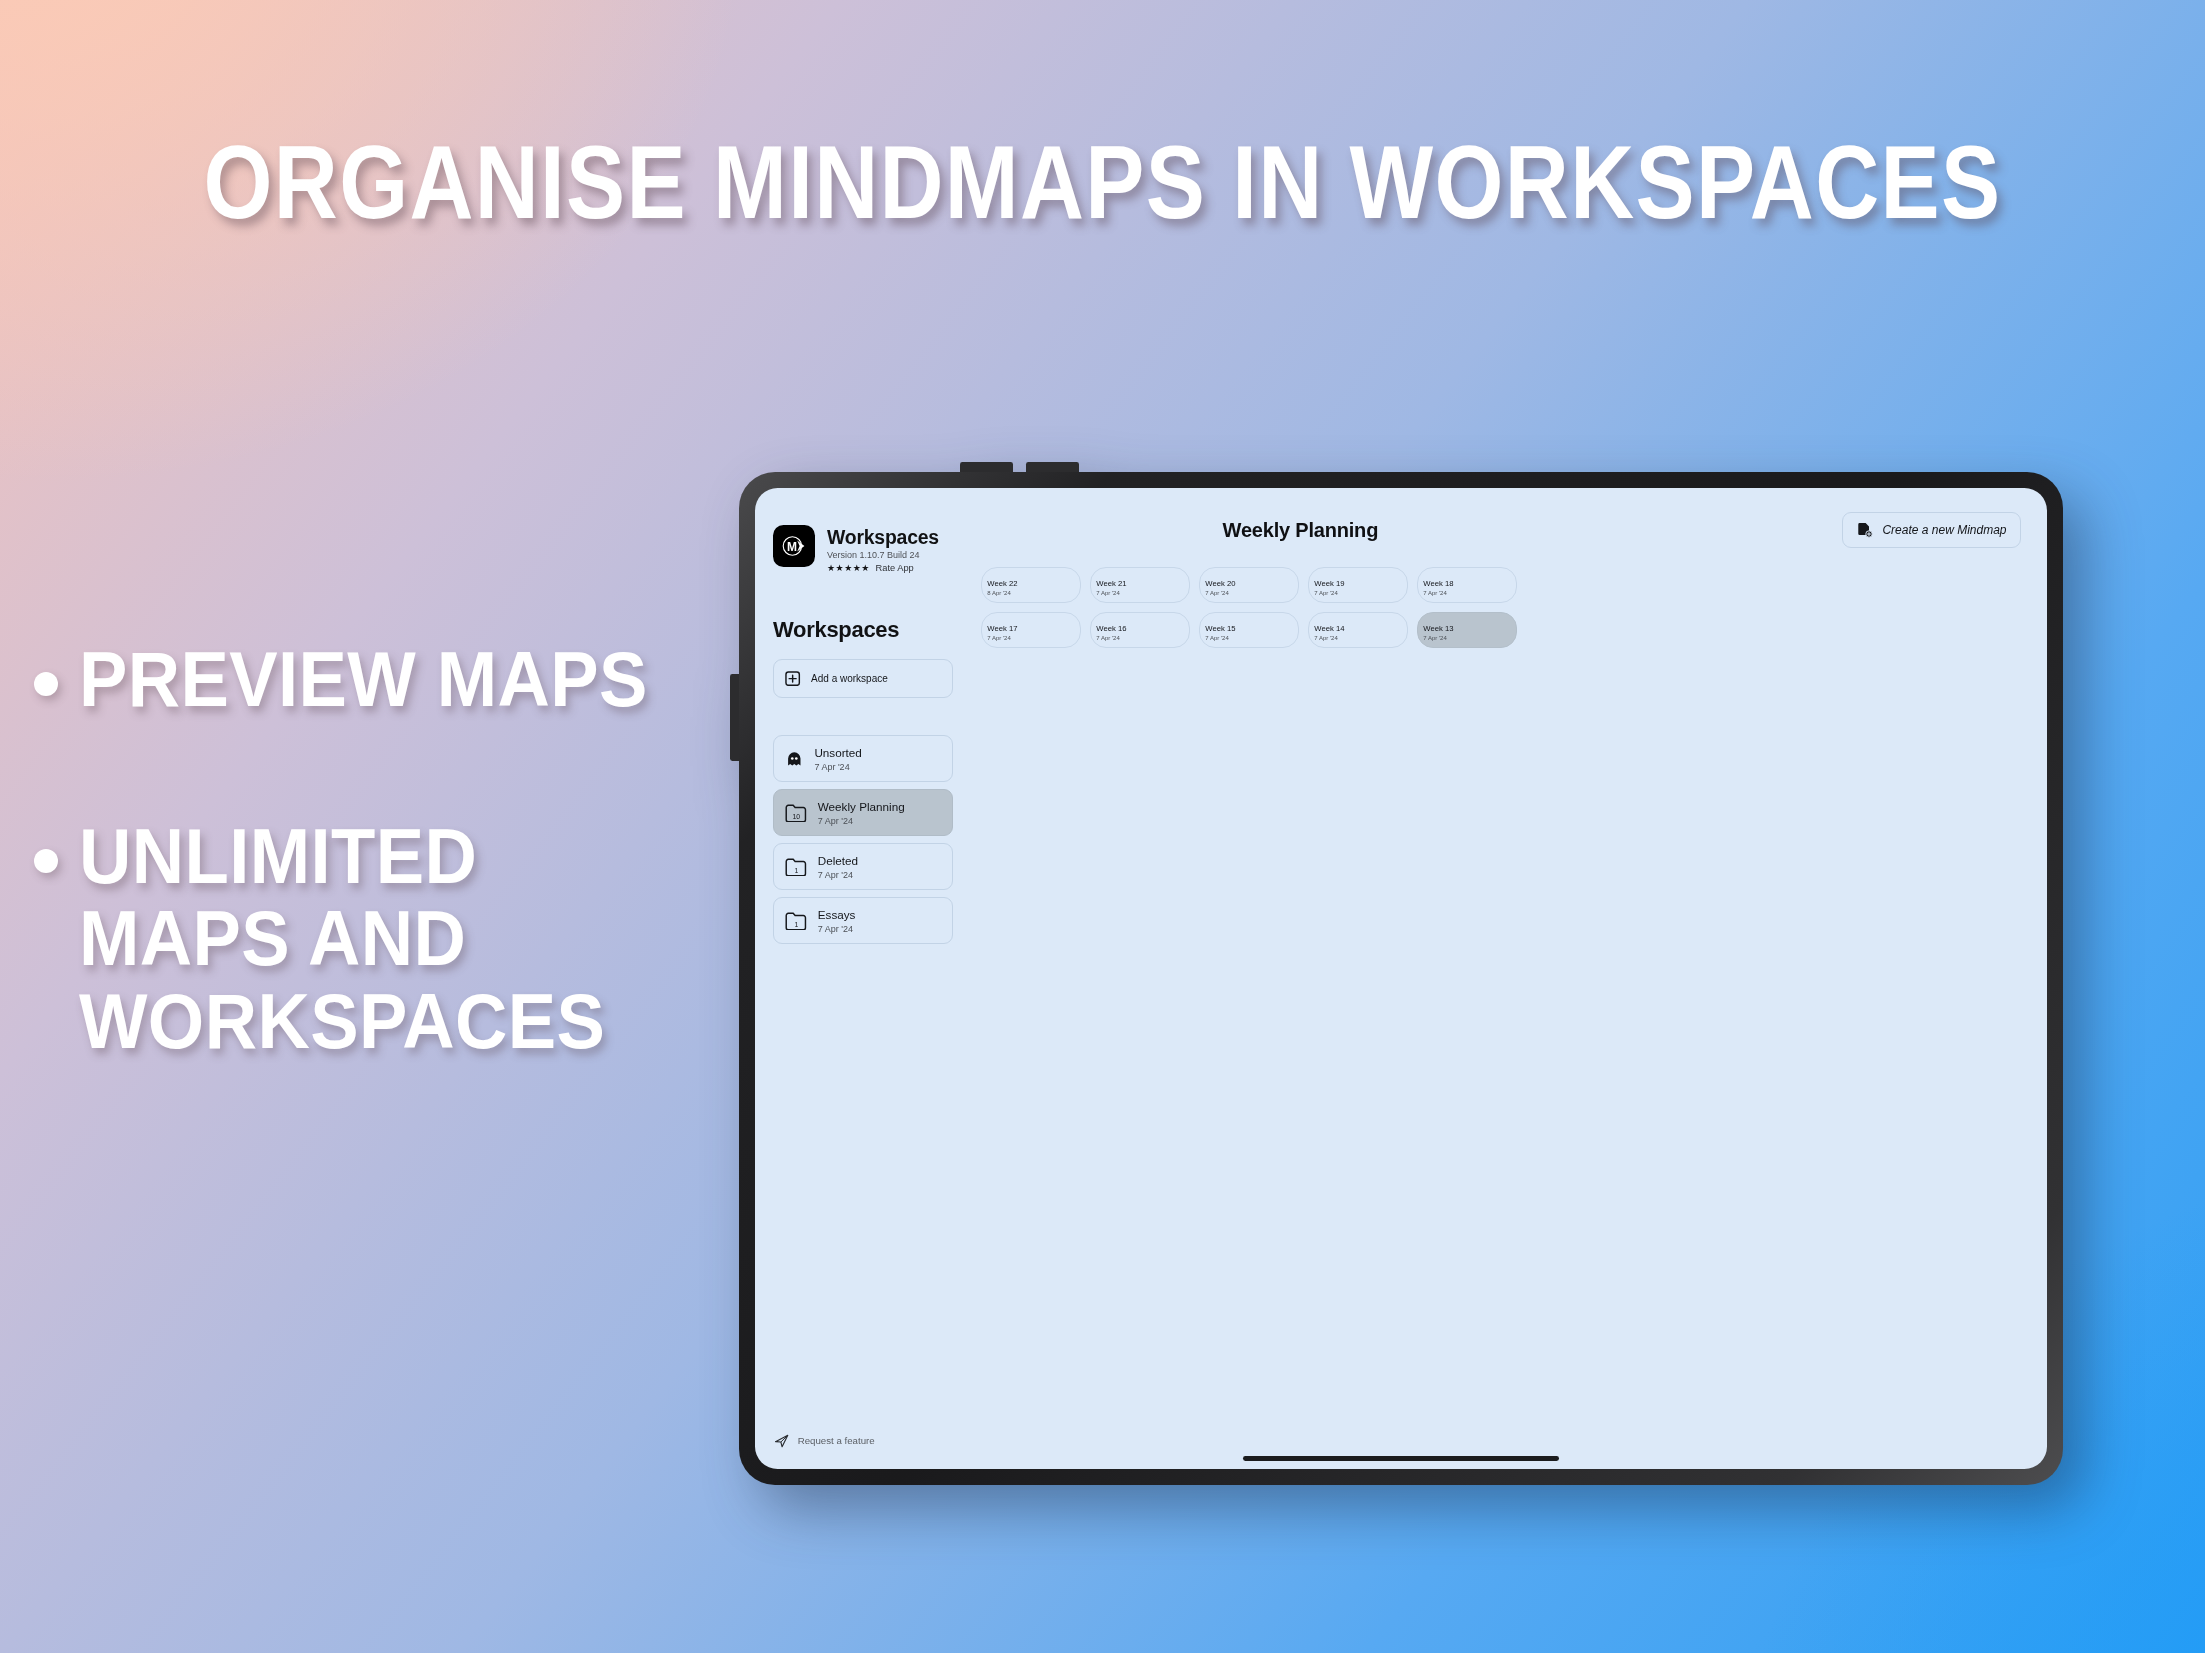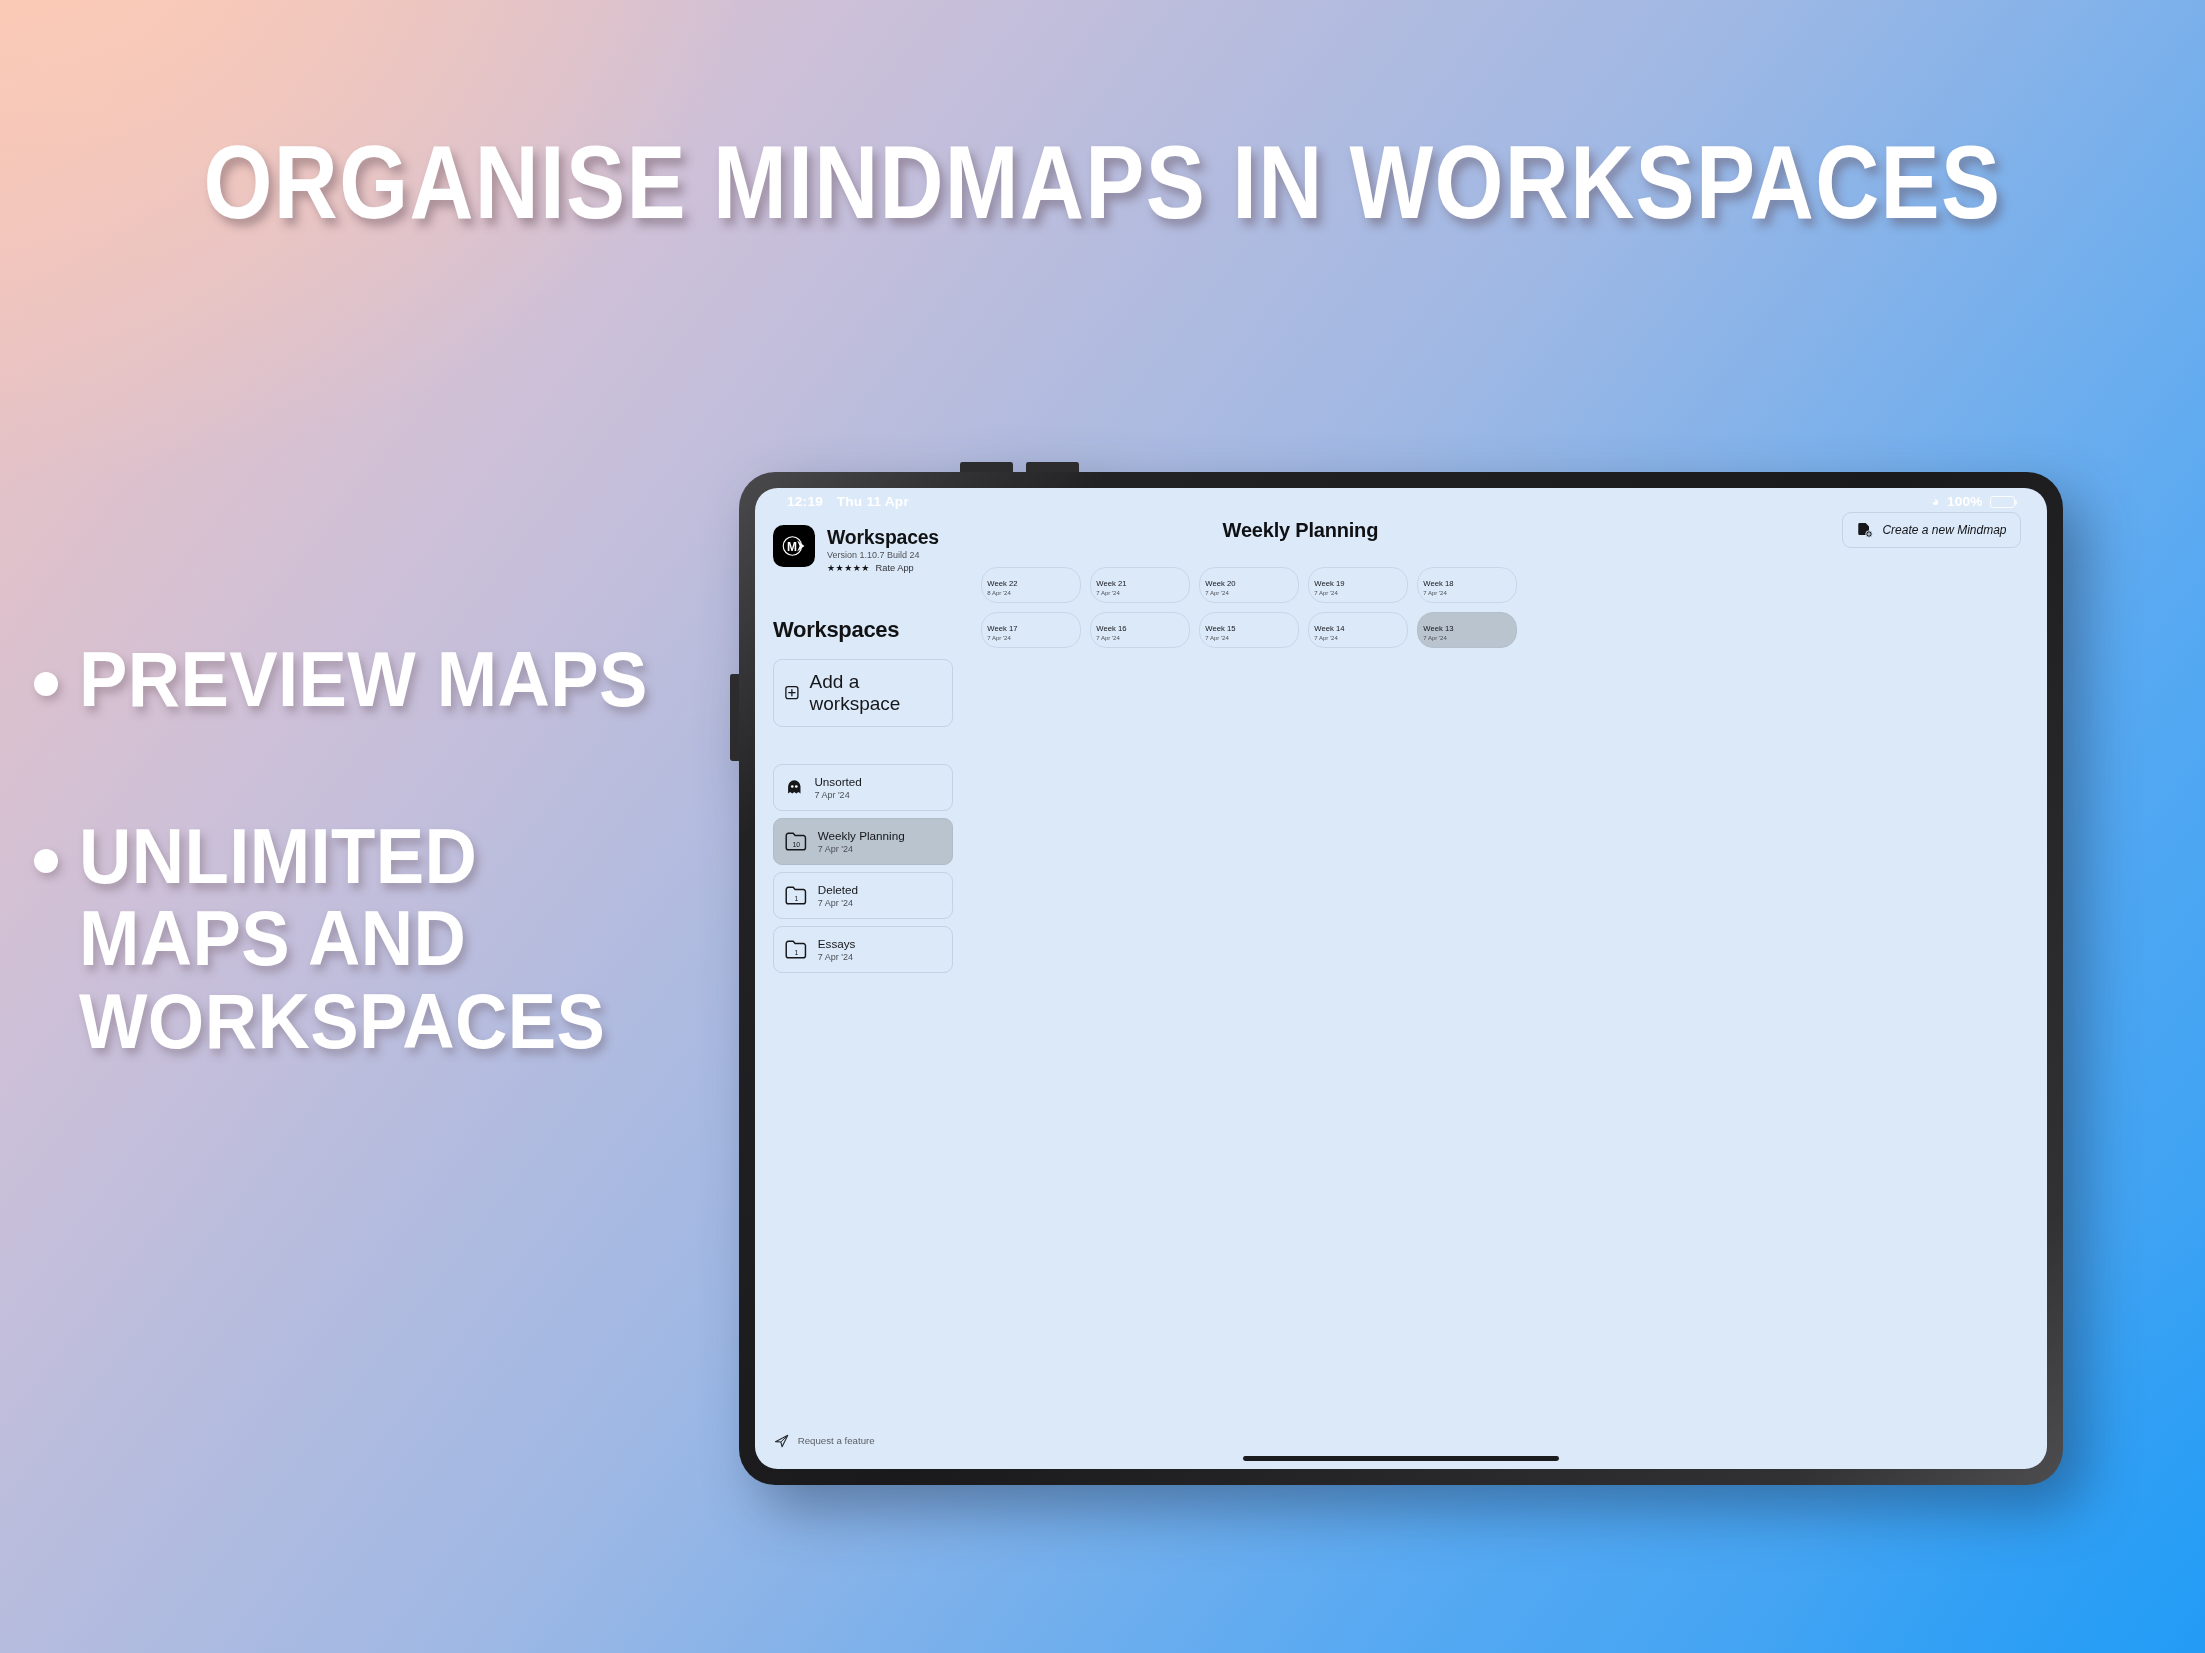--- a/index.html
+++ b/index.html
@@ -147,21 +147,21 @@
     border-radius:9px;
     background:transparent;
     padding:9.7px 11.3px;
     display:flex; align-items:center; gap:10.5px;
     margin-bottom:7px;
   }
   .ws-card.add { padding:11.3px; margin-bottom:37px; }
   .ws-card.selected { background:#b9c4ce; border-color:#b0bcc7; }
   .ws-label { font-size:11.7px; color:#14161a; line-height:1.2; }
   .ws-date  { font-size:9px; color:#4c5056; margin-top:1.6px; }
-  .ws-add-label { font-size:19px; color:#14161a; }
+  .ws-add-label { font-size:10px; color:#14161a; }
 
   .folder-icon { position:relative; width:22px; height:18.6px; flex:0 0 auto; }
   .folder-count {
     position:absolute; left:0; bottom:0;
     width:100%; text-align:center;
     font-size:6.9px; color:#15171b;
     line-height:10.5px;
   }
 
   #request-feature {
@@ -244,33 +244,20 @@
     </div>
 
   <div id="tablet">
     <div class="vol-btn a"></div>
     <div class="vol-btn b"></div>
     <div class="side-btn"></div>
 
     <div id="tablet-body">
       <div id="tablet-screen">
 
-        <div id="status-bar">
-          <div id="status-left">
-            <span>12:19</span>
-            <span>Thu 11 Apr</span>
-          </div>
-          <div id="status-right">
-            <span class="wifi-glyph">◕</span>
-            <span>100%</span>
-            <span class="battery-shell">
-              <span class="battery-fill"></span>
-            </span>
-          </div>
-        </div>
 
         <div id="app-root">
 
           <div id="sidebar">
 
             <div id="app-identity">
               <div id="app-icon">
                 <svg width="32" height="32" viewBox="0 0 40 40" aria-hidden="true">
                   <circle cx="18" cy="20" r="11.5" fill="none" stroke="#ffffff" stroke-width="1.4"></circle>
                   <text x="17.5" y="26" font-family="Liberation Sans, sans-serif" font-size="15" font-weight="bold" fill="#ffffff" text-anchor="middle">M</text>

